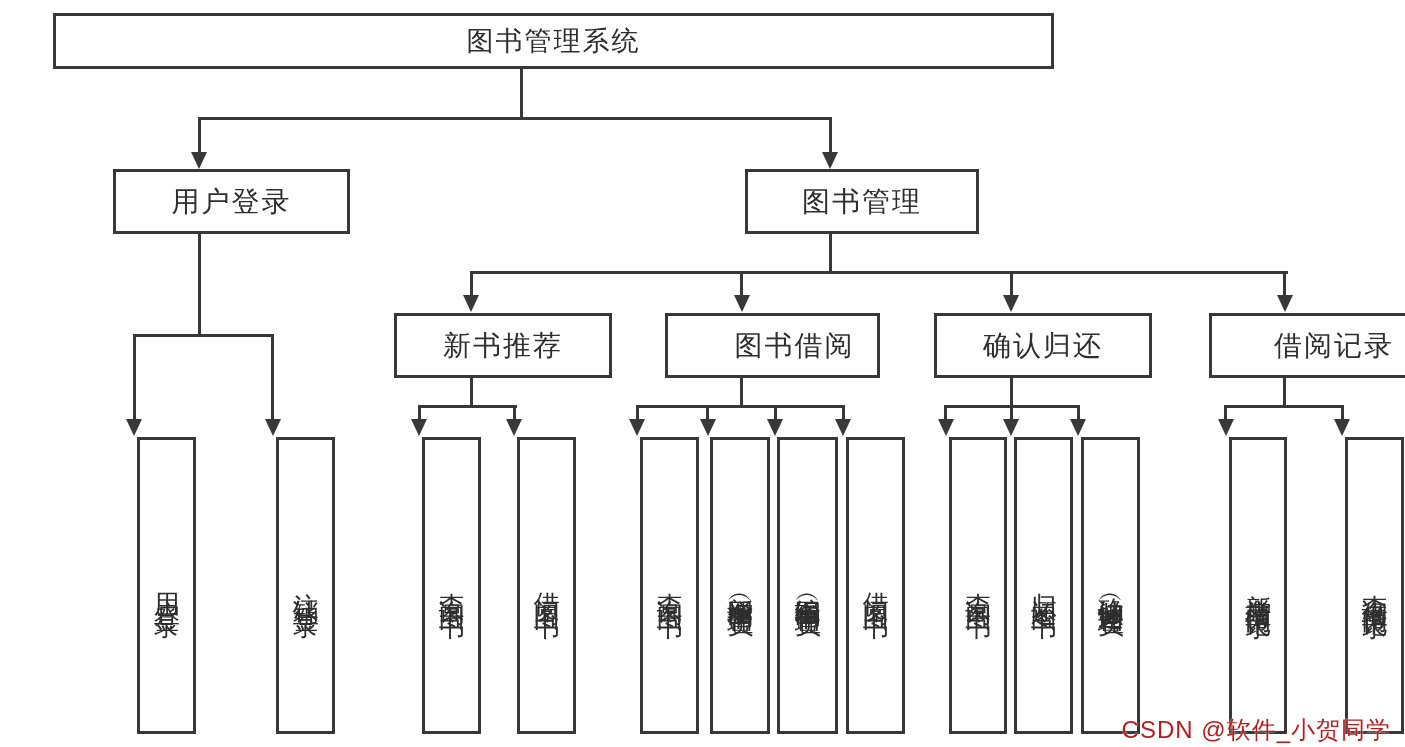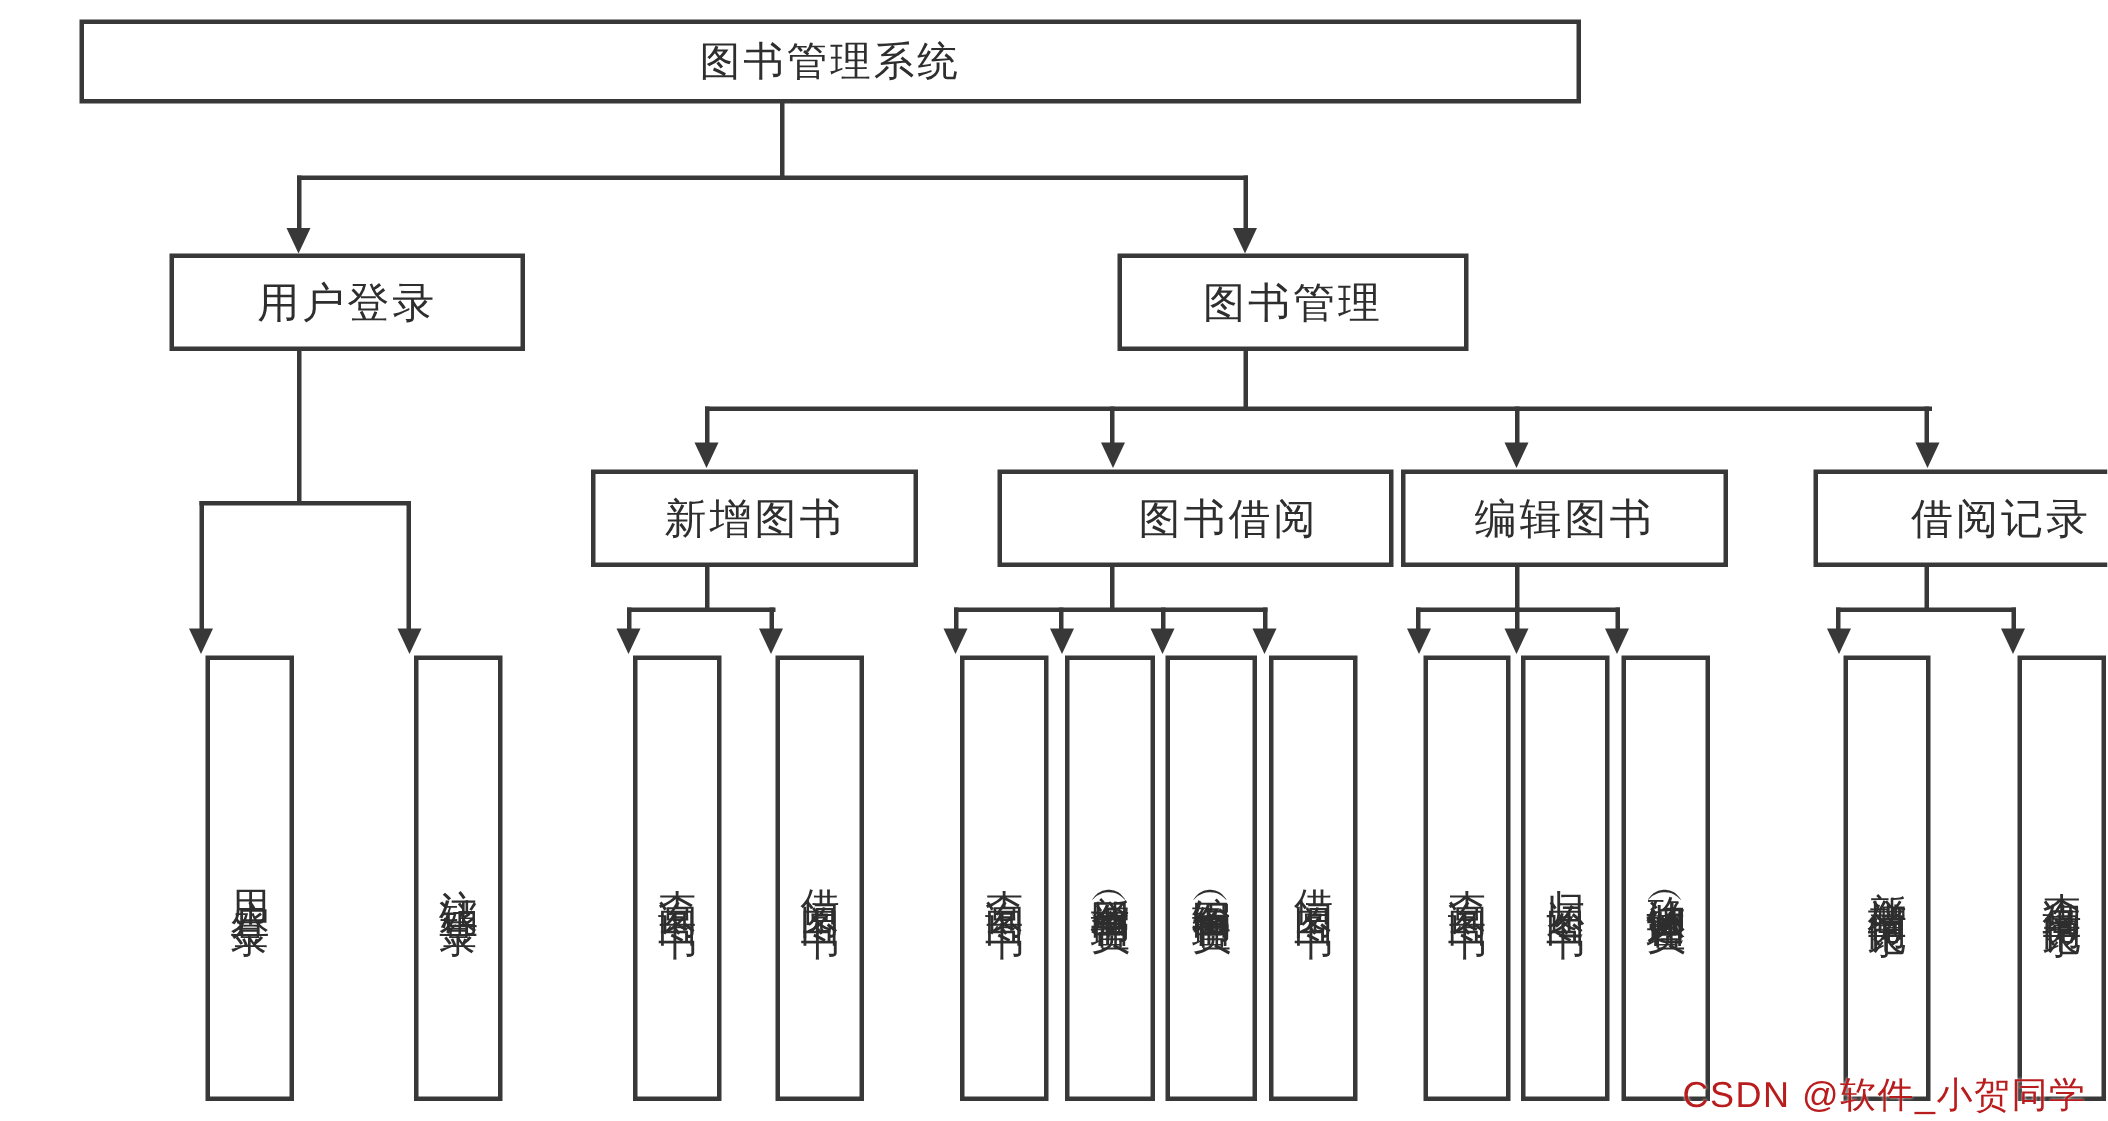--- a/index.html
+++ b/index.html
@@ -64,27 +64,27 @@
   <div class="line" style="left:470px;top:271px;width:3px;height:26px;"></div>
   <div class="arrow" style="left:463px;top:295px;"></div>
   <div class="line" style="left:740px;top:271px;width:3px;height:26px;"></div>
   <div class="arrow" style="left:734px;top:295px;"></div>
   <div class="line" style="left:1010px;top:271px;width:3px;height:26px;"></div>
   <div class="arrow" style="left:1003px;top:295px;"></div>
   <div class="line" style="left:1283px;top:271px;width:3px;height:26px;"></div>
   <div class="arrow" style="left:1277px;top:295px;"></div>
 
   <div class="box" style="left:362px;top:313px;width:218px;height:65px;">
-    <span class="hlabel">新增图书</span>
+    <span class="hlabel">新书推荐</span>
   </div>
-  <div class="box" style="left:633px;top:313px;width:264px;height:65px;padding-left:44px;">
+  <div class="box" style="left:633px;top:313px;width:215px;height:65px;padding-left:44px;">
     <span class="hlabel">图书借阅</span>
   </div>
   <div class="box" style="left:902px;top:313px;width:218px;height:65px;">
-    <span class="hlabel">编辑图书</span>
+    <span class="hlabel">确认归还</span>
   </div>
   <div class="box" style="left:1177px;top:313px;width:250px;height:65px;">
     <span class="hlabel">借阅记录</span>
   </div>
 
   <div class="line" style="left:470px;top:378px;width:3px;height:29px;"></div>
   <div class="line" style="left:418px;top:405px;width:99px;height:3px;"></div>
   <div class="line" style="left:418px;top:405px;width:3px;height:16px;"></div>
   <div class="arrow" style="left:411px;top:419px;"></div>
   <div class="line" style="left:513px;top:405px;width:3px;height:16px;"></div>

